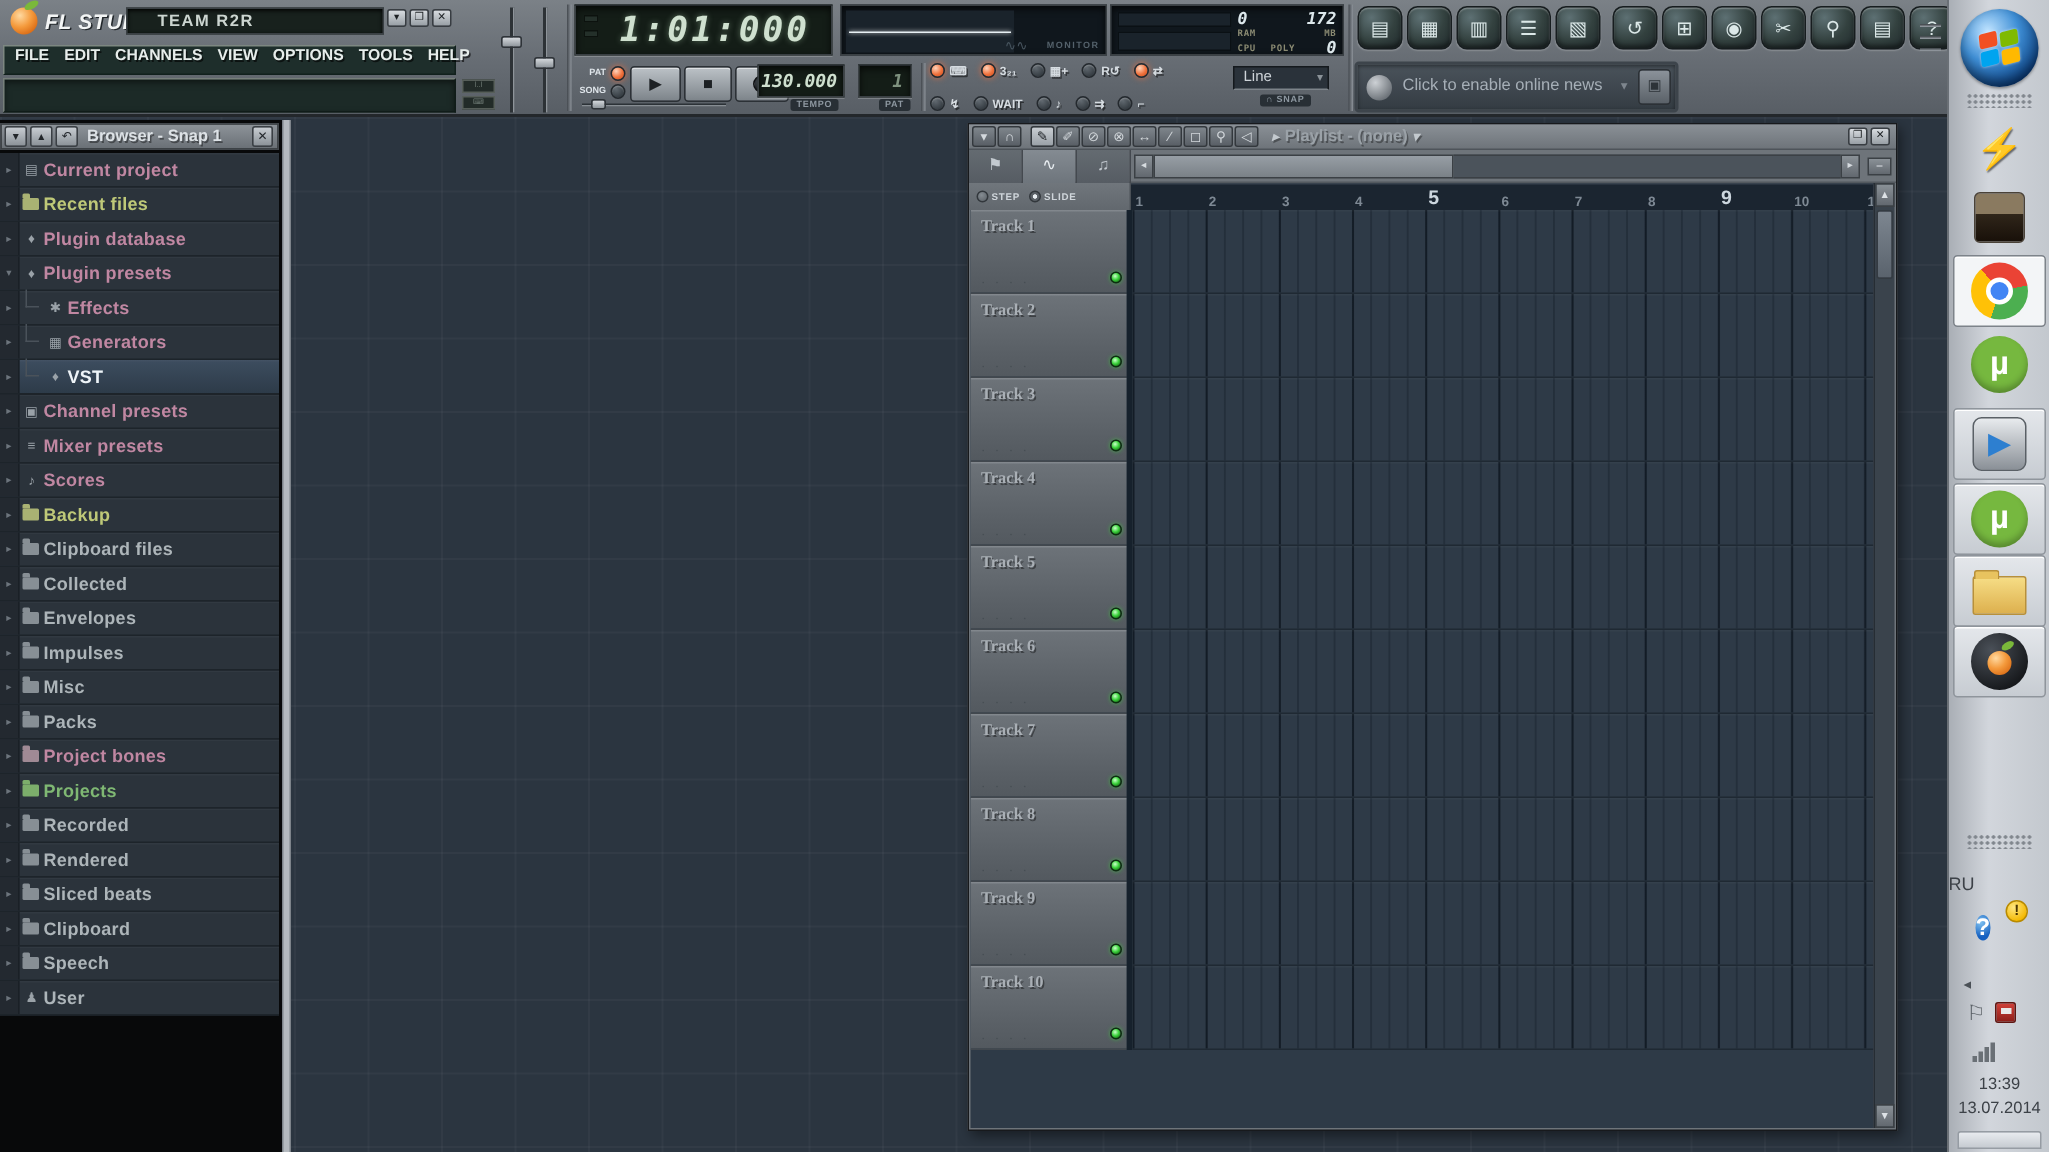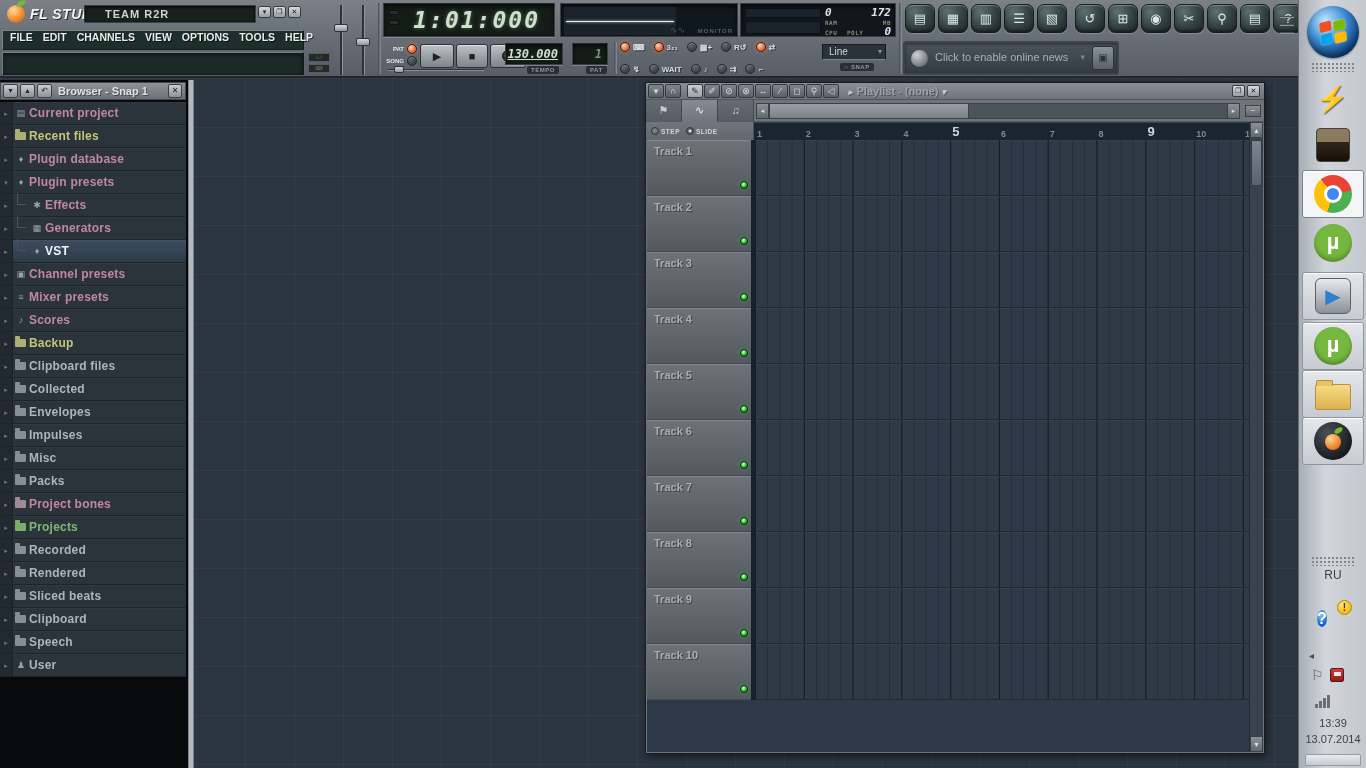--- a/index.html
+++ b/index.html
@@ -90,21 +90,21 @@
     border:1px solid #2c3136;border-radius:3px;text-align:center;color:#1d2124;
     box-shadow:inset 0 1px 0 rgba(255,255,255,.5);}
   .tbtn .g{font-size:11px;line-height:22px;}
   .rec-dot{display:inline-block;margin-top:5px;width:12px;height:12px;border-radius:50%;
     background:radial-gradient(circle at 40% 35%,#4a5258,#17191c 70%);border:1px solid #101214;}
   .shuffle{position:absolute;left:388px;top:66px;width:96px;height:7px;}
   .shuffle .tr{position:absolute;top:3px;width:100%;height:2px;background:#2c3237;border-bottom:1px solid #878d93;}
   .shuffle .hd{position:absolute;left:6px;top:0;width:10px;height:7px;border-radius:2px;
     background:linear-gradient(#d5d9dd,#8f969c);border:1px solid #2e3338;}
   .tempo-lcd{position:absolute;left:505px;top:43px;width:58px;height:22px;font-size:12px;
-    line-height:20px;text-align:right;padding-right:4px;text-decoration:underline;}
+    line-height:20px;text-align:right;padding-right:4px;}
   .pat-lcd{position:absolute;left:572px;top:43px;width:36px;height:22px;font-size:12px;
     line-height:20px;text-align:right;padding-right:5px;color:#7e917e;}
   .lcd-tag{position:absolute;background:#282f35;border-radius:2px;color:#8d97a0;font-size:6px;
     font-weight:bold;letter-spacing:.5px;padding:1px 4px;}
 
   
   .rec-panel{position:absolute;left:620px;top:42px;width:198px;height:32px;
     display:flex;flex-direction:column;justify-content:space-between;}
   .rec-row{display:flex;gap:9px;align-items:center;}
   .led-pair{display:flex;align-items:center;gap:3px;}
@@ -210,21 +210,21 @@
   .ss-lab{font-size:6.5px;font-weight:bold;color:#cfd5da;letter-spacing:.5px;}
   .ss-item{display:flex;align-items:center;gap:2px;}
   .pl-ruler{flex:1;position:relative;background:#1b2530;border-top:1px solid #39434e;overflow:hidden;}
   .ruler-num{position:absolute;bottom:1px;font-size:9px;font-weight:bold;color:#7e8994;}
   .ruler-num.strong{font-size:13px;color:#ccd6de;}
 
   .pl-tracks{position:absolute;left:1px;top:57px;right:15px;bottom:1px;overflow:hidden;background:#2e3a47;}
   .pl-row{display:flex;height:56px;}
   .pl-head{width:104px;position:relative;flex:none;
     background:linear-gradient(#6d7379,#5a6066 70%,#53595f);border-bottom:1px solid #42484e;
-    box-shadow:inset 0 1px 0 rgba(255,255,255,.15);}
+    box-shadow:inset 0 1px 0 rgba(255,255,255,.15);font-family:Liberation Serif, serif;}
   .pl-tname{position:absolute;left:7px;top:5px;font-size:11px;font-weight:bold;color:#a9afb5;
     text-shadow:1px 1px 0 rgba(0,0,0,.4);}
   .pl-dots{position:absolute;left:7px;bottom:2px;font-size:9px;letter-spacing:2px;color:#474e54;}
   .pl-led{position:absolute;right:3px;bottom:6px;width:8px;height:8px;border-radius:50%;
     border:1px solid #0c2e10;background:radial-gradient(circle at 40% 35%,#c9ffc9,#3fd43f 45%,#1a7a1a 80%);
     box-shadow:0 0 3px rgba(60,220,60,.6);}
   .pl-sep{width:4px;background:#16212c;flex:none;}
   .pl-lane{flex:1;background-color:#2e3a47;border-bottom:1px solid #1f2933;
     background-image:linear-gradient(90deg,rgba(5,12,20,.55) 1px,transparent 1px),
                      linear-gradient(90deg,rgba(10,18,28,.28) 1px,transparent 1px);
@@ -281,21 +281,21 @@
     background:#e8c35f;border:1px solid #b8903a;border-bottom:none;border-radius:2px 2px 0 0;}
   .tb-fl{top:417px;}
   .i-fl{width:38px;height:38px;border-radius:50%;position:relative;
     background:radial-gradient(circle at 35% 30%,#4a5058,#17191c 75%);}
   .i-fl::after{content:"";position:absolute;left:11px;top:12px;width:16px;height:16px;border-radius:50%;
     background:radial-gradient(circle at 35% 30%,#ffd9a0,#f49a3c 45%,#d96a14 85%);}
   .i-fl::before{content:"";position:absolute;left:20px;top:6px;width:9px;height:5px;background:#7ab83a;
     border-radius:60% 40%;transform:rotate(-22deg);z-index:1;}
 
   .tray-grip{top:556px;}
-  .tray-ru{position:absolute;left:0;top:568px;width:68px;text-align:center;font-size:12px;
+  .tray-ru{position:absolute;left:0;top:582px;width:68px;text-align:left;font-size:12px;
     color:#3c4147;}
   .tray-help{position:absolute;left:18px;top:604px;width:32px;height:32px;}
   .tray-help .ball{width:30px;height:30px;border-radius:50%;color:#fff;font-size:16px;font-weight:bold;
     text-align:center;line-height:29px;background:radial-gradient(circle at 35% 30%,#7ec0f0,#1560c0 70%);}
   .tray-help .bang{position:absolute;right:-3px;top:-4px;width:15px;height:15px;border-radius:50%;
     background:radial-gradient(circle at 35% 30%,#ffe680,#f4b800 75%);border:1px solid #b88a00;
     color:#4a3400;font-size:10px;font-weight:bold;text-align:center;line-height:14px;}
   .tray-arrow{position:absolute;left:10px;top:650px;font-size:10px;color:#4a5056;}
   .tray-icons2{position:absolute;left:12px;top:667px;display:flex;gap:6px;align-items:center;}
   .flag-g{font-size:14px;color:#5a6066;}

